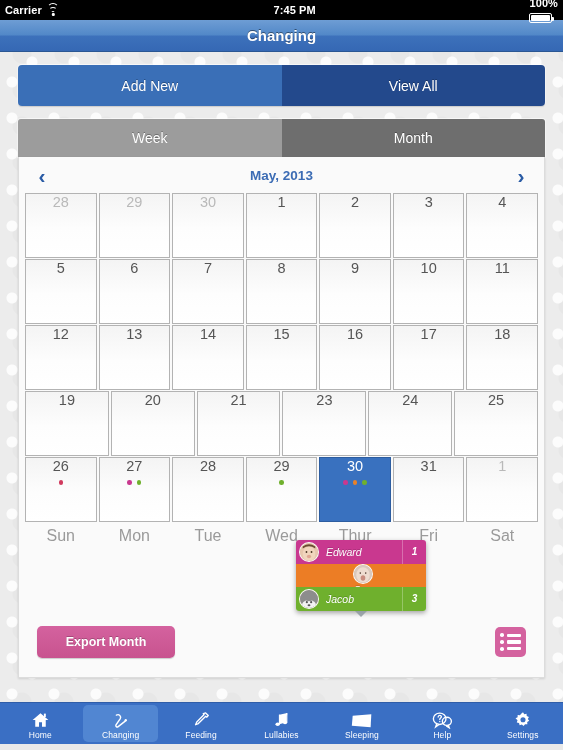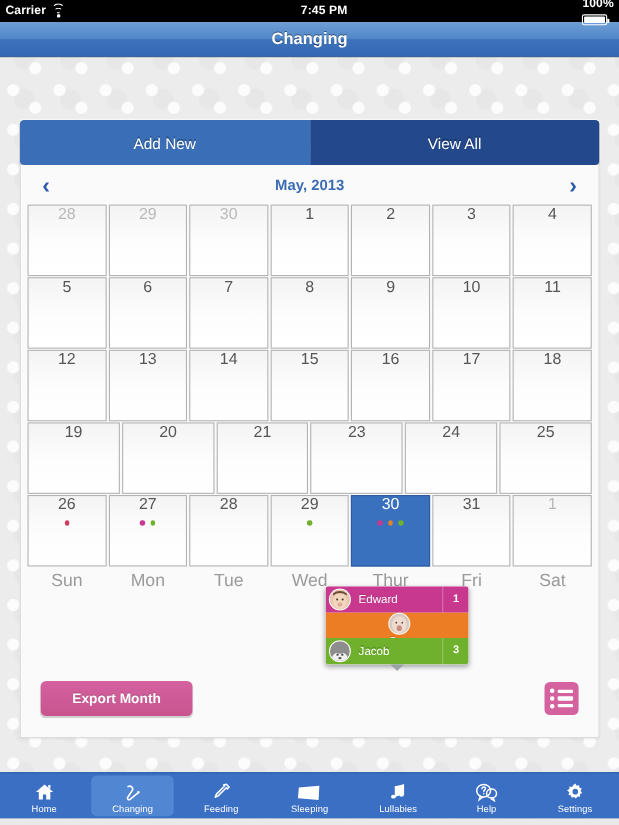--- a/index.html
+++ b/index.html
@@ -53,21 +53,21 @@
     background: linear-gradient(to bottom, #6e9dd4 0%, #5288c8 48%, #3d71bb 52%, #3568b4 100%);
     border-bottom: 1px solid #2b5793;
     display: flex; align-items: center; justify-content: center;
   }
   .titlebar .title {
     color: #fff; font-size: 15px; font-weight: bold;
     text-shadow: 0 -1px 0 rgba(0,0,0,.45);
   }
 
   
-  .seg-wrap { padding: 13px 18px 0 18px; margin-top: 44px; }
+  .seg-wrap { padding: 13px 18px 0 18px; }
   .segment {
     display: flex; width: 100%; height: 41px;
     border-radius: 4px; overflow: hidden;
     box-shadow: 0 1px 1px rgba(0,0,0,.18), 0 0 0 1px rgba(255,255,255,.6);
   }
   .segment.blue .seg-btn { background: #3a6fb7; color: #fff; }
   .segment.blue .seg-btn.active { background: #23498c; }
   .segment.gray { height: 38px; margin-top: 13px; border-radius: 3px 3px 0 0; }
   .segment.gray .seg-btn { background: #9c9c9c; color: #fff; }
   .segment.gray .seg-btn.active { background: #6e6e6e; }
@@ -121,21 +121,21 @@
     flex: 1; text-align: center; color: #9a9a9a; font-size: 16px;
     margin: 0 1px;
   }
 
   
   .popover {
     position: absolute; left: 277px; top: 383px; width: 130px;
     border-radius: 3px; overflow: visible; z-index: 20;
     box-shadow: 0 2px 5px rgba(0,0,0,.35);
   }
-  .pop-inner { border-radius: 3px; overflow: hidden; }
+  .pop-inner { border-radius: 3px; overflow: hidden; font-style: italic; }
   .pop-row {
     display: flex; align-items: center; height: 23.5px;
     position: relative; cursor: pointer;
   }
   .pop-row .avatar {
     width: 20px; height: 20px; border-radius: 50%;
     margin-left: 3px; flex: none; overflow: hidden;
     border: 1.5px solid rgba(255,255,255,.92); position: relative;
     background: #d8c2ae;
   }
@@ -222,20 +222,24 @@
   </div>
 
   <div class="titlebar">
     <div class="title">Changing</div>
   </div>
 
   <div class="seg-wrap">
     <div class="segment blue">
       <div class="seg-btn">Add New</div>
       <div class="seg-btn active">View All</div>
+    </div>
+    <div class="segment gray">
+      <div class="seg-btn">Week</div>
+      <div class="seg-btn active">Month</div>
     </div>
   </div>
 
   <div class="panel">
 
     <div class="monthnav">
       <div class="arrow">‹</div>
       <div class="label">May, 2013</div>
       <div class="arrow">›</div>
     </div>
@@ -504,41 +508,41 @@
       <div class="tab">
         <div class="ticon">
           <svg width="19" height="18" viewBox="0 0 24 24" fill="none" stroke="#fff" stroke-width="1.8" stroke-linejoin="round">
             <path d="M17.5 2.6 21 6.1l-2.1 2.1-1.3-1.3-9.8 9.8-3.7 1.6 1.6-3.7 9.8-9.8-1.2-1.3z"></path>
           </svg>
         </div>
         <div class="tlabel">Feeding</div>
       </div>
       <div class="tab">
         <div class="ticon">
-          <svg width="22" height="17" viewBox="0 0 26 18" fill="#fff">
-            <path d="M2 3.5 24 1.6l-.8 15.4L1 15.2z"></path>
-          </svg>
-        </div>
-        <div class="tlabel">Sleeping</div>
-      </div>
-      <div class="tab">
-        <div class="ticon">
           <svg width="17" height="18" viewBox="0 0 24 24" fill="#fff">
             <path d="M9 18V6.2l10-2.2v11"></path>
             <path d="M9 4.6 20 2.2v3L9 7.6z"></path>
             <ellipse cx="6.6" cy="18" rx="3.1" ry="2.5"></ellipse>
             <ellipse cx="17" cy="15.6" rx="3.1" ry="2.5"></ellipse>
             <rect x="8.3" y="4.4" width="1.7" height="13.6"></rect>
             <rect x="18.6" y="2.2" width="1.7" height="13.4"></rect>
           </svg>
         </div>
         <div class="tlabel">Lullabies</div>
       </div>
       <div class="tab">
         <div class="ticon">
+          <svg width="22" height="17" viewBox="0 0 26 18" fill="#fff">
+            <path d="M2 3.5 24 1.6l-.8 15.4L1 15.2z"></path>
+          </svg>
+        </div>
+        <div class="tlabel">Sleeping</div>
+      </div>
+      <div class="tab">
+        <div class="ticon">
           <svg width="21" height="18" viewBox="0 0 26 22" fill="none" stroke="#fff" stroke-width="1.7">
             <ellipse cx="9.5" cy="9.5" rx="7.8" ry="7"></ellipse>
             <path d="M6 15.2 4.5 19.6l4.6-3.3"></path>
             <ellipse cx="18.4" cy="12.6" rx="5.6" ry="5"></ellipse>
             <path d="M20 17 21.3 20.6 17.6 18.3"></path>
             <path d="M7.6 7.4c0-2.6 4-2.7 4-.3 0 1.6-2 1.5-2 3.3" stroke-width="1.6" stroke-linecap="round"></path>
             <circle cx="9.6" cy="13" r="0.9" fill="#fff" stroke="none"></circle>
           </svg>
         </div>
         <div class="tlabel">Help</div>

